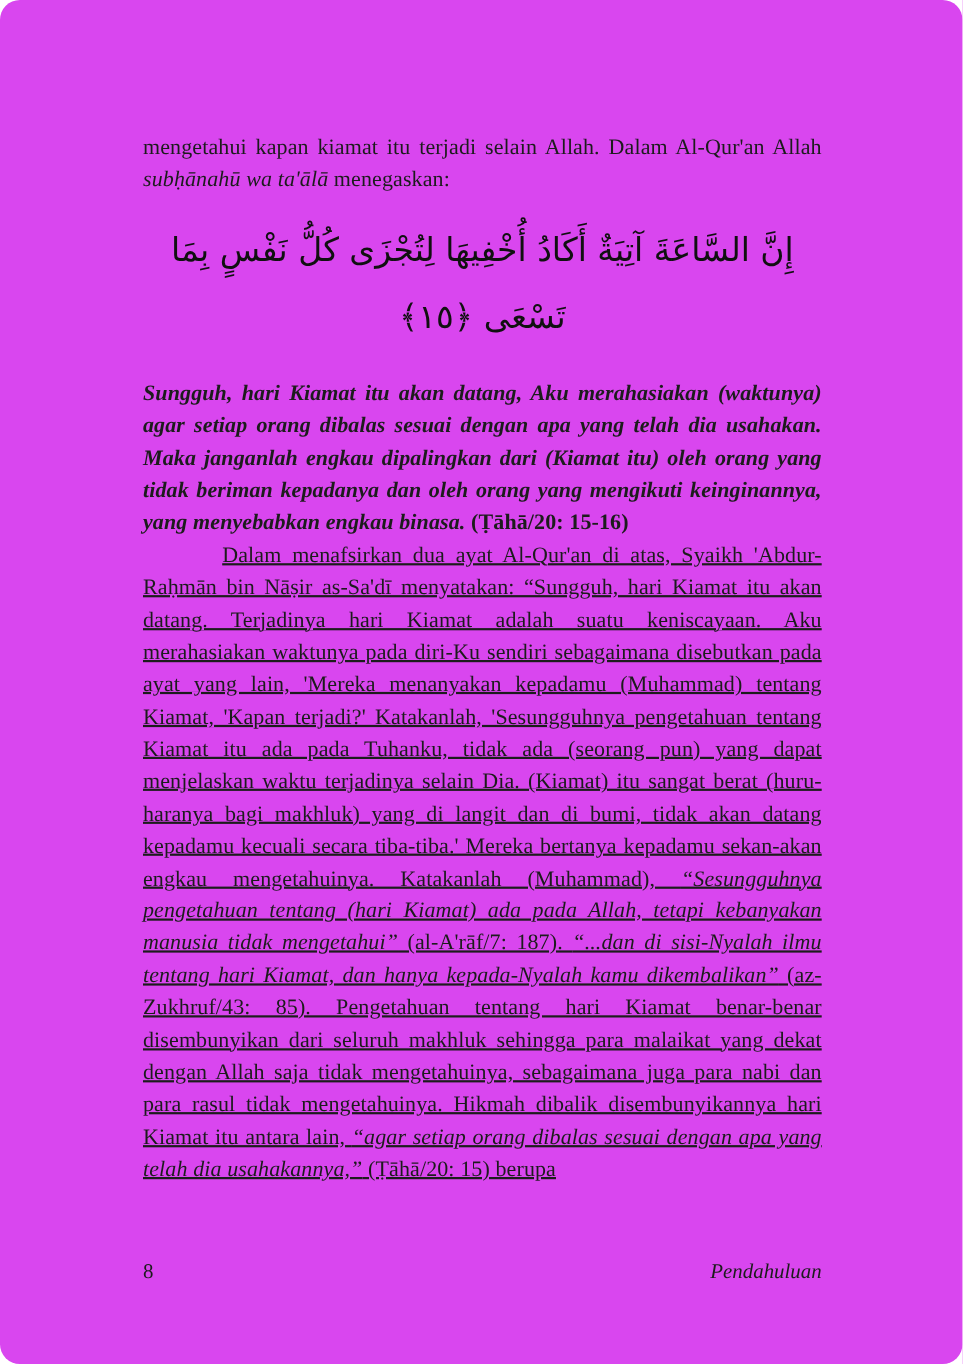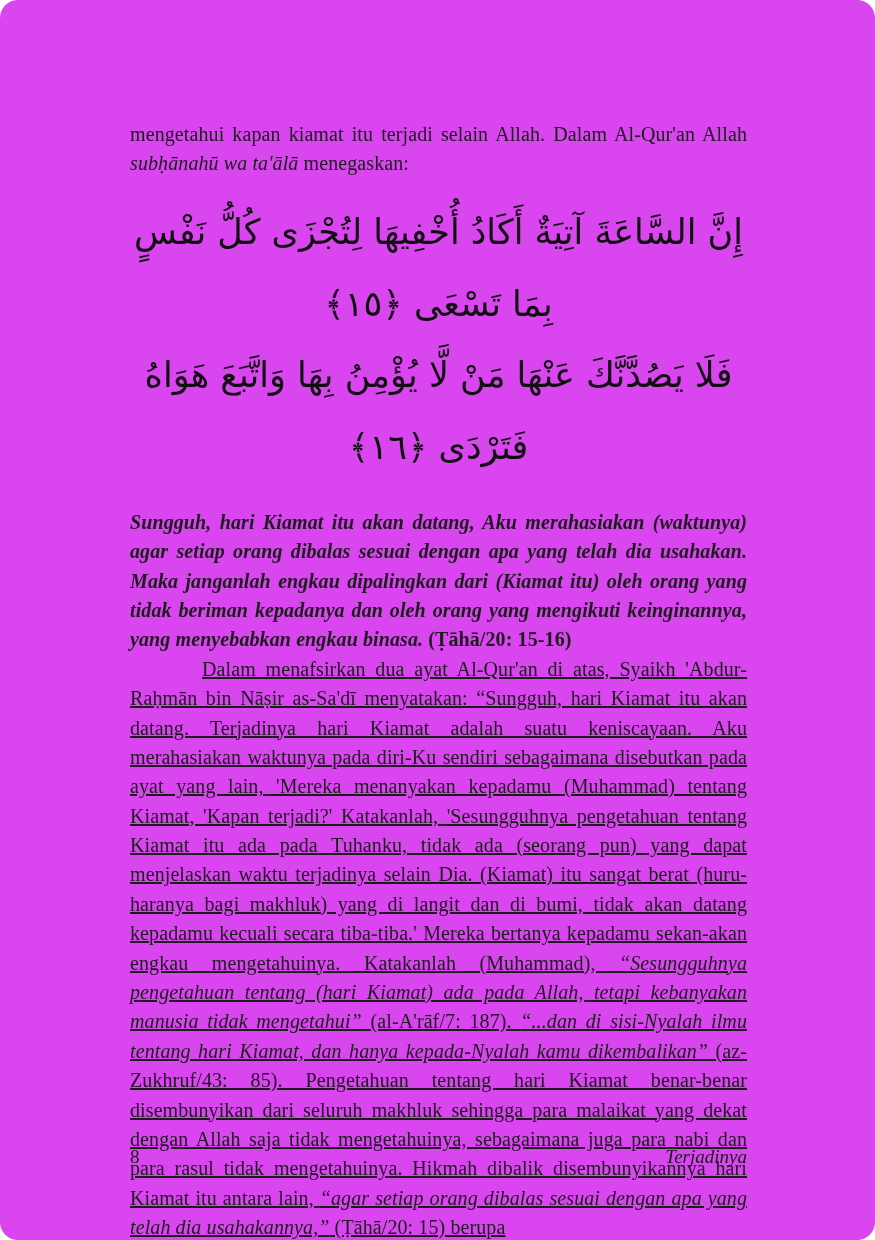--- a/index.html
+++ b/index.html
@@ -31,21 +31,21 @@
     text-align: justify;
     letter-spacing: 0.1px;
   }
   .it {
     font-style: italic;
   }
   .arabic-block {
     direction: rtl;
     text-align: center;
     font-family: "DejaVu Sans", sans-serif;
-    font-size: 35px;
+    font-size: 30px;
     line-height: 2.05;
     color: #101010;
     margin: 18px 0 24px 0;
   }
   .arabic-line {
     white-space: normal;
   }
   .translation {
     margin-bottom: 16px;
     font-weight: bold;
@@ -71,26 +71,25 @@
 </head>
 <body>
 
 <div class="page">
   <div class="content">
 
     <p class="body-text"><span>mengetahui kapan kiamat itu terjadi selain Allah. Dalam Al-Qur'an Allah </span><span class="it">subḥānahū wa ta'ālā</span><span> menegaskan:</span></p>
 
     <div class="arabic-block" dir="rtl" lang="ar">
       <div class="arabic-line">إِنَّ السَّاعَةَ آتِيَةٌ أَكَادُ أُخْفِيهَا لِتُجْزَى كُلُّ نَفْسٍ بِمَا تَسْعَى ﴿١٥﴾</div>
-      <div class="arabic-line">فَلَا يَصُدَّنَّكَ عَنْهَا مَنْ لَّا يُؤْمِنُ بِهَا وَاتَّبَعَ هَوَاهُ فَتَرْدَى ﴿١٦﴾</div>
     </div>
 
     <p class="body-text translation"><span class="it">Sungguh, hari Kiamat itu akan datang, Aku merahasiakan (waktunya) agar setiap orang dibalas sesuai dengan apa yang telah dia usahakan. Maka janganlah engkau dipalingkan dari (Kiamat itu) oleh orang yang tidak beriman kepadanya dan oleh orang yang mengikuti keinginannya, yang menyebabkan engkau binasa. </span><span>(Ṭāhā/20: 15-16)</span></p>
 
     <p class="body-text tafsir"><span>Dalam menafsirkan dua ayat Al-Qur'an di atas, Syaikh 'Abdur-Raḥmān bin Nāṣir as-Sa'dī menyatakan: “Sungguh, hari Kiamat itu akan datang. Terjadinya hari Kiamat adalah suatu keniscayaan. Aku merahasiakan waktunya pada diri-Ku sendiri sebagaimana disebutkan pada ayat yang lain, 'Mereka menanyakan kepadamu (Muhammad) tentang Kiamat, 'Kapan terjadi?' Katakanlah, 'Sesungguhnya pengetahuan tentang Kiamat itu ada pada Tuhanku, tidak ada (seorang pun) yang dapat menjelaskan waktu terjadinya selain Dia. (Kiamat) itu sangat berat (huru-haranya bagi makhluk) yang di langit dan di bumi, tidak akan datang kepadamu kecuali secara tiba-tiba.' Mereka bertanya kepadamu sekan-akan engkau mengetahuinya. Katakanlah (Muhammad), </span><span class="it">“Sesungguhnya pengetahuan tentang (hari Kiamat) ada pada Allah, tetapi kebanyakan manusia tidak mengetahui”</span><span> (al-A'rāf/7: 187). </span><span class="it">“...dan di sisi-Nyalah ilmu tentang hari Kiamat, dan hanya kepada-Nyalah kamu dikembalikan”</span><span> (az-Zukhruf/43: 85). Pengetahuan tentang hari Kiamat benar-benar disembunyikan dari seluruh makhluk sehingga para malaikat yang dekat dengan Allah saja tidak mengetahuinya, sebagaimana juga para nabi dan para rasul tidak mengetahuinya. Hikmah dibalik disembunyikannya hari Kiamat itu antara lain, </span><span class="it">“agar setiap orang dibalas sesuai dengan apa yang telah dia usahakannya,”</span><span> (Ṭāhā/20: 15) berupa</span></p>
 
   </div>
 
   <div class="footer">
     <span>8</span>
-    <span class="chapter">Terjadinya</span>
+    <span class="chapter">Pendahuluan</span>
   </div>
 </div>
 
 </body></html>

